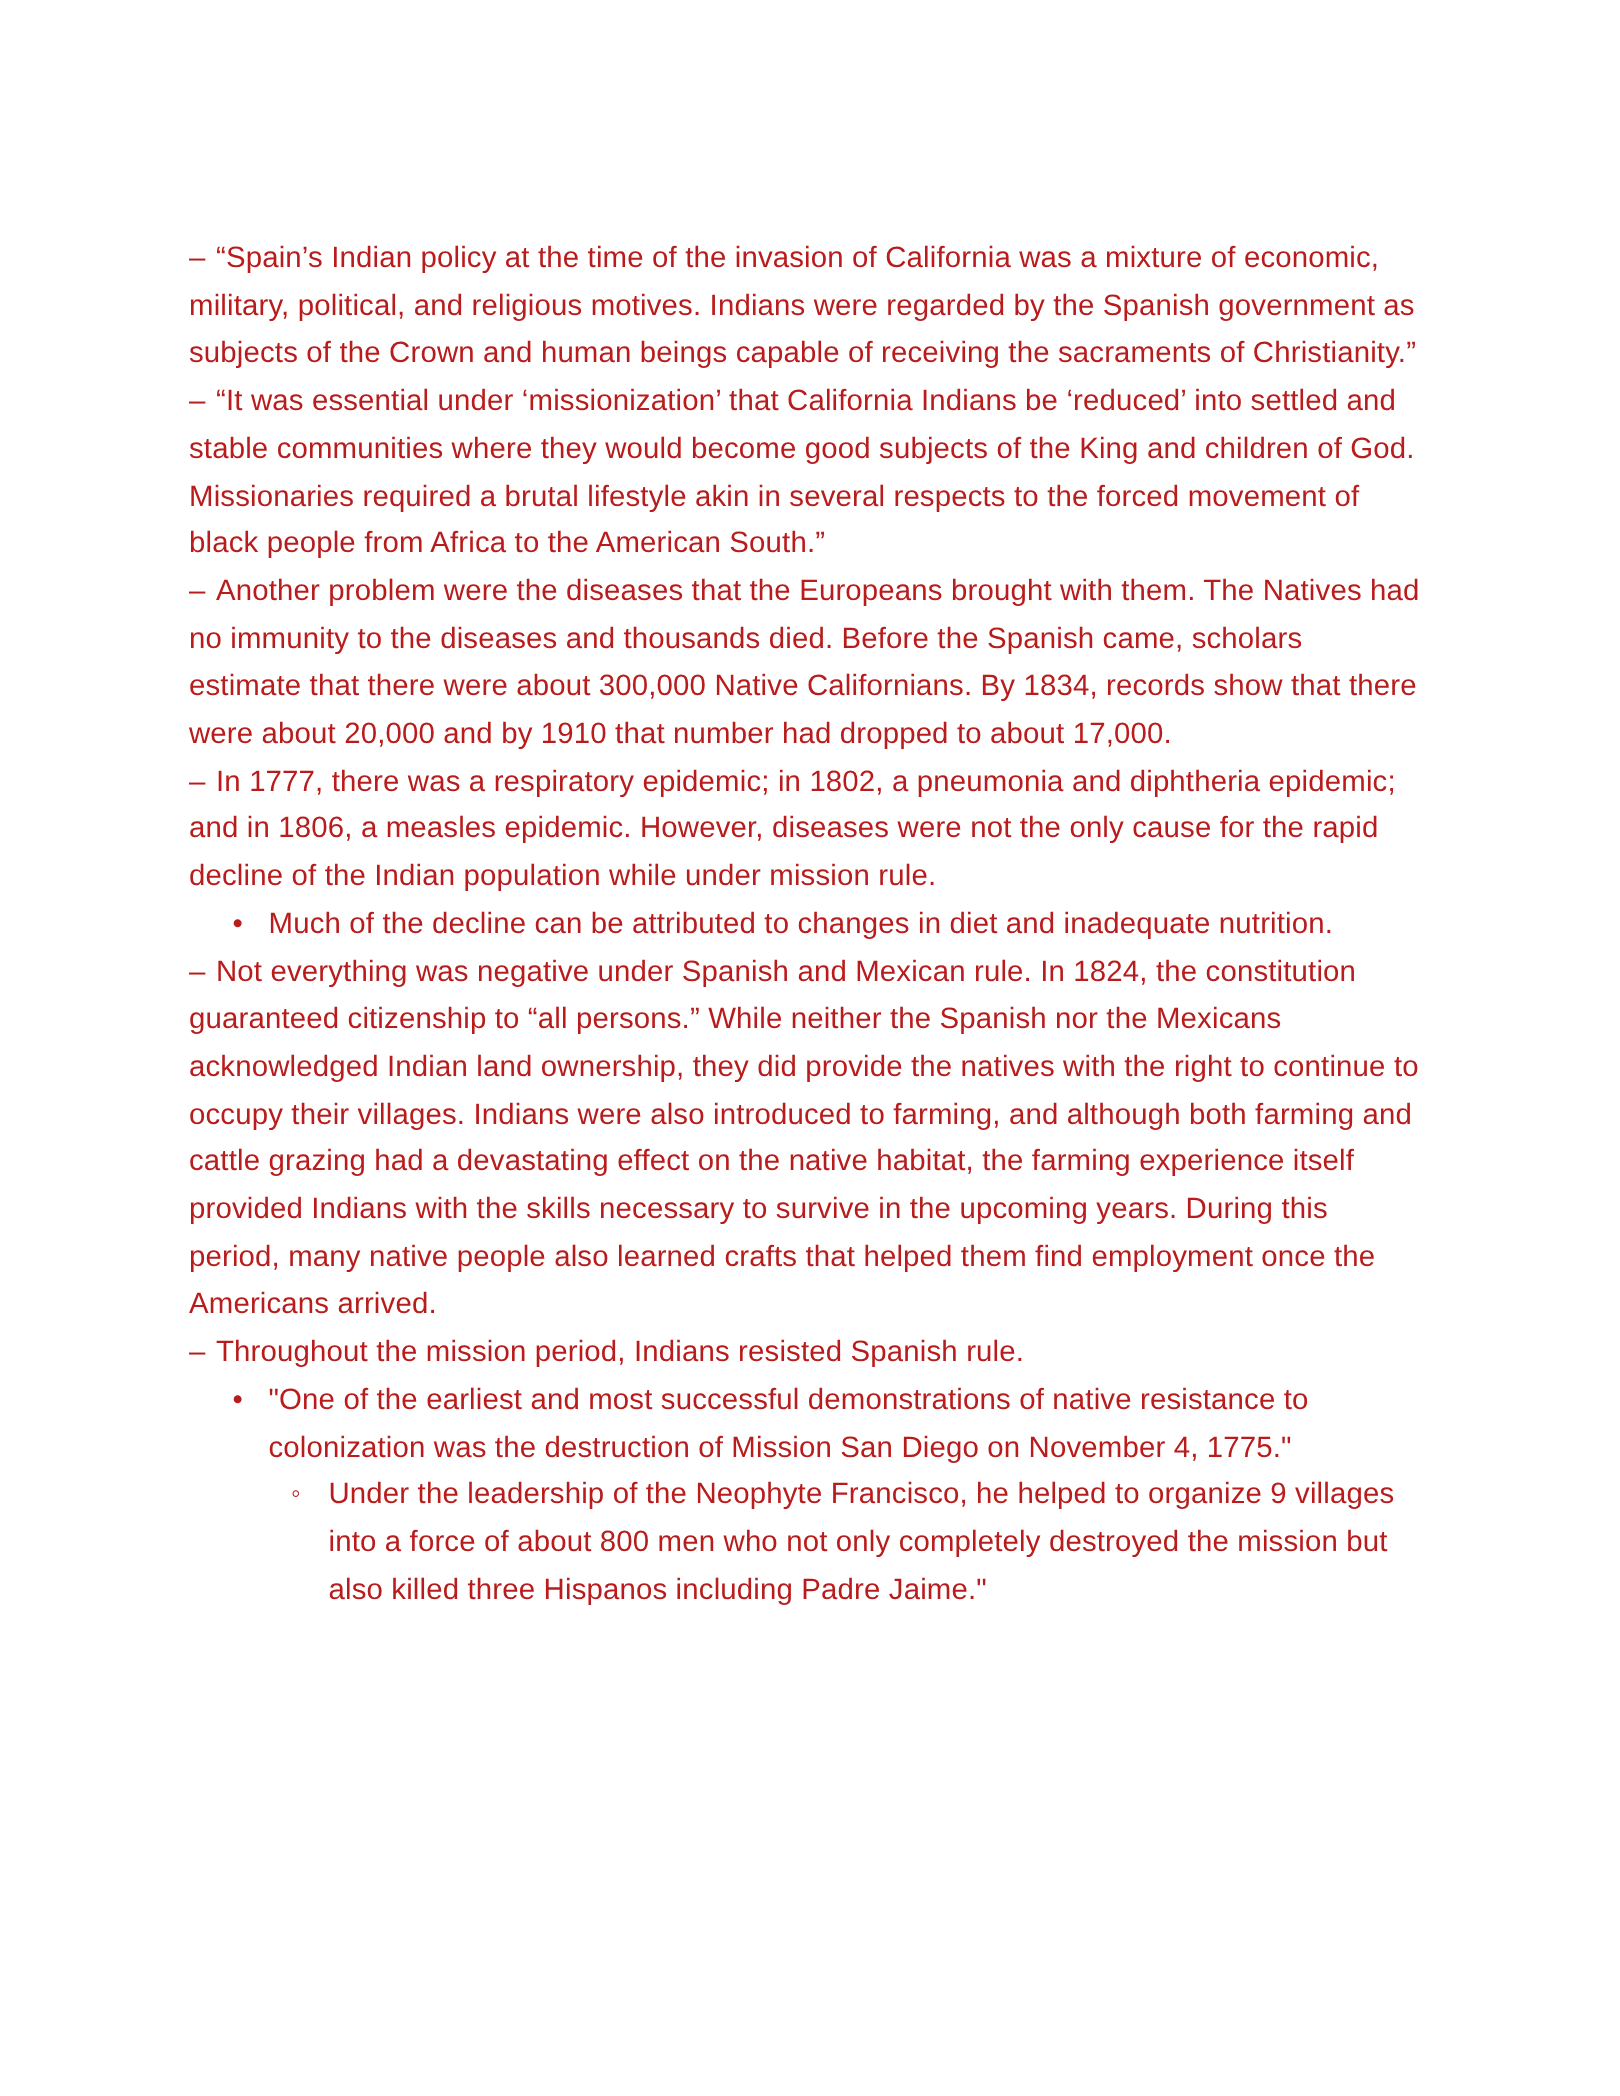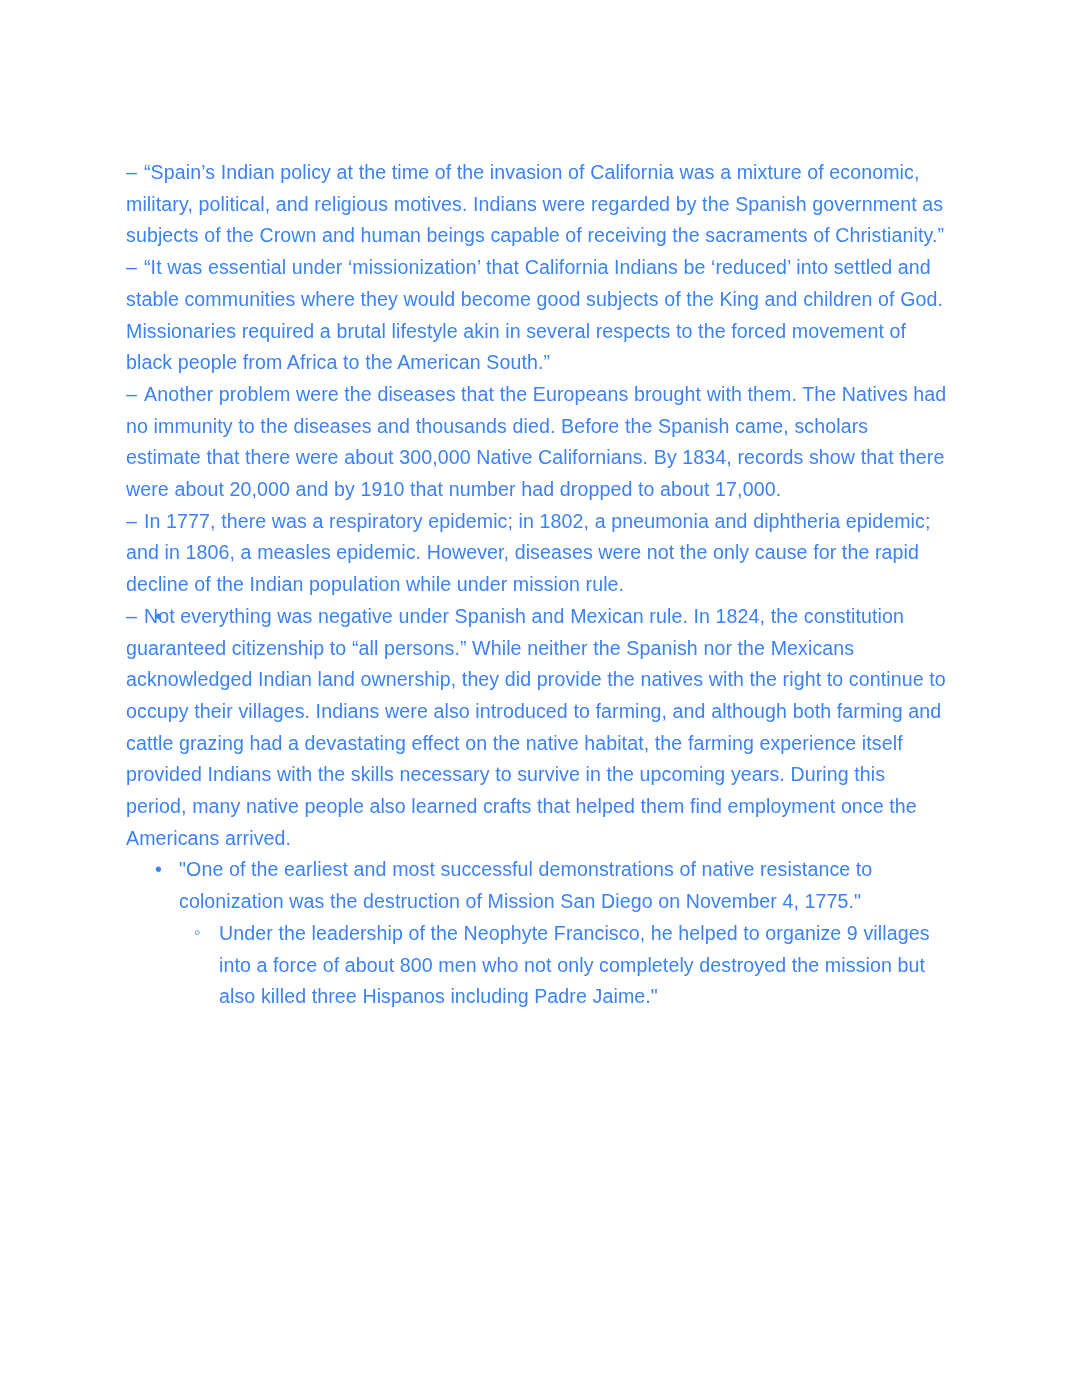--- a/index.html
+++ b/index.html
@@ -50,23 +50,24 @@
     position: absolute;
     left: 68px;
     top: -1px;
     font-size: 18px;
   }
 </style>
 </head>
 <body style="background: rgb(255, 255, 255);">
 
 <div class="page">
-  <div class="content" id="doc-content" style="color: #3b82f6;">
+  <div class="content" id="doc-content" style="color: #b91c1c;">
       <div class="block dash"><span class="mk">–</span><span class="tx">“Spain’s Indian policy at the time of the invasion of California was a mixture of economic, military, political, and religious motives. Indians were regarded by the Spanish government as subjects of the Crown and human beings capable of receiving the sacraments of Christianity.”</span></div>
       <div class="block dash"><span class="mk">–</span><span class="tx">“It was essential under ‘missionization’ that California Indians be ‘reduced’ into settled and stable communities where they would become good subjects of the King and children of God. Missionaries required a brutal lifestyle akin in several respects to the forced movement of black people from Africa to the American South.”</span></div>
       <div class="block dash"><span class="mk">–</span><span class="tx">Another problem were the diseases that the Europeans brought with them. The Natives had no immunity to the diseases and thousands died. Before the Spanish came, scholars estimate that there were about 300,000 Native Californians. By 1834, records show that there were about 20,000 and by 1910 that number had dropped to about 17,000.</span></div>
       <div class="block dash"><span class="mk">–</span><span class="tx">In 1777, there was a respiratory epidemic; in 1802, a pneumonia and diphtheria epidemic; and in 1806, a measles epidemic. However, diseases were not the only cause for the rapid decline of the Indian population while under mission rule.</span></div>
-      <div class="block bullet1"><span class="mk">•</span></div>
+      <div class="block bullet1"><span class="mk">•</span><span class="tx">Much of the decline can be attributed to changes in diet and inadequate nutrition.</span></div>
       <div class="block dash"><span class="mk">–</span><span class="tx">Not everything was negative under Spanish and Mexican rule. In 1824, the constitution guaranteed citizenship to “all persons.” While neither the Spanish nor the Mexicans acknowledged Indian land ownership, they did provide the natives with the right to continue to occupy their villages. Indians were also introduced to farming, and although both farming and cattle grazing had a devastating effect on the native habitat, the farming experience itself provided Indians with the skills necessary to survive in the upcoming years. During this period, many native people also learned crafts that helped them find employment once the Americans arrived.</span></div>
+      <div class="block dash"><span class="mk">–</span><span class="tx">Throughout the mission period, Indians resisted Spanish rule.</span></div>
       <div class="block bullet1"><span class="mk">•</span><span class="tx">"One of the earliest and most successful demonstrations of native resistance to colonization was the destruction of Mission San Diego on November 4, 1775."</span></div>
       <div class="block bullet2"><span class="mk">◦</span><span class="tx">Under the leadership of the Neophyte Francisco, he helped to organize 9 villages into a force of about 800 men who not only completely destroyed the mission but also killed three Hispanos including Padre Jaime."</span></div>
     </div>
 </div>
 
 </body></html>

